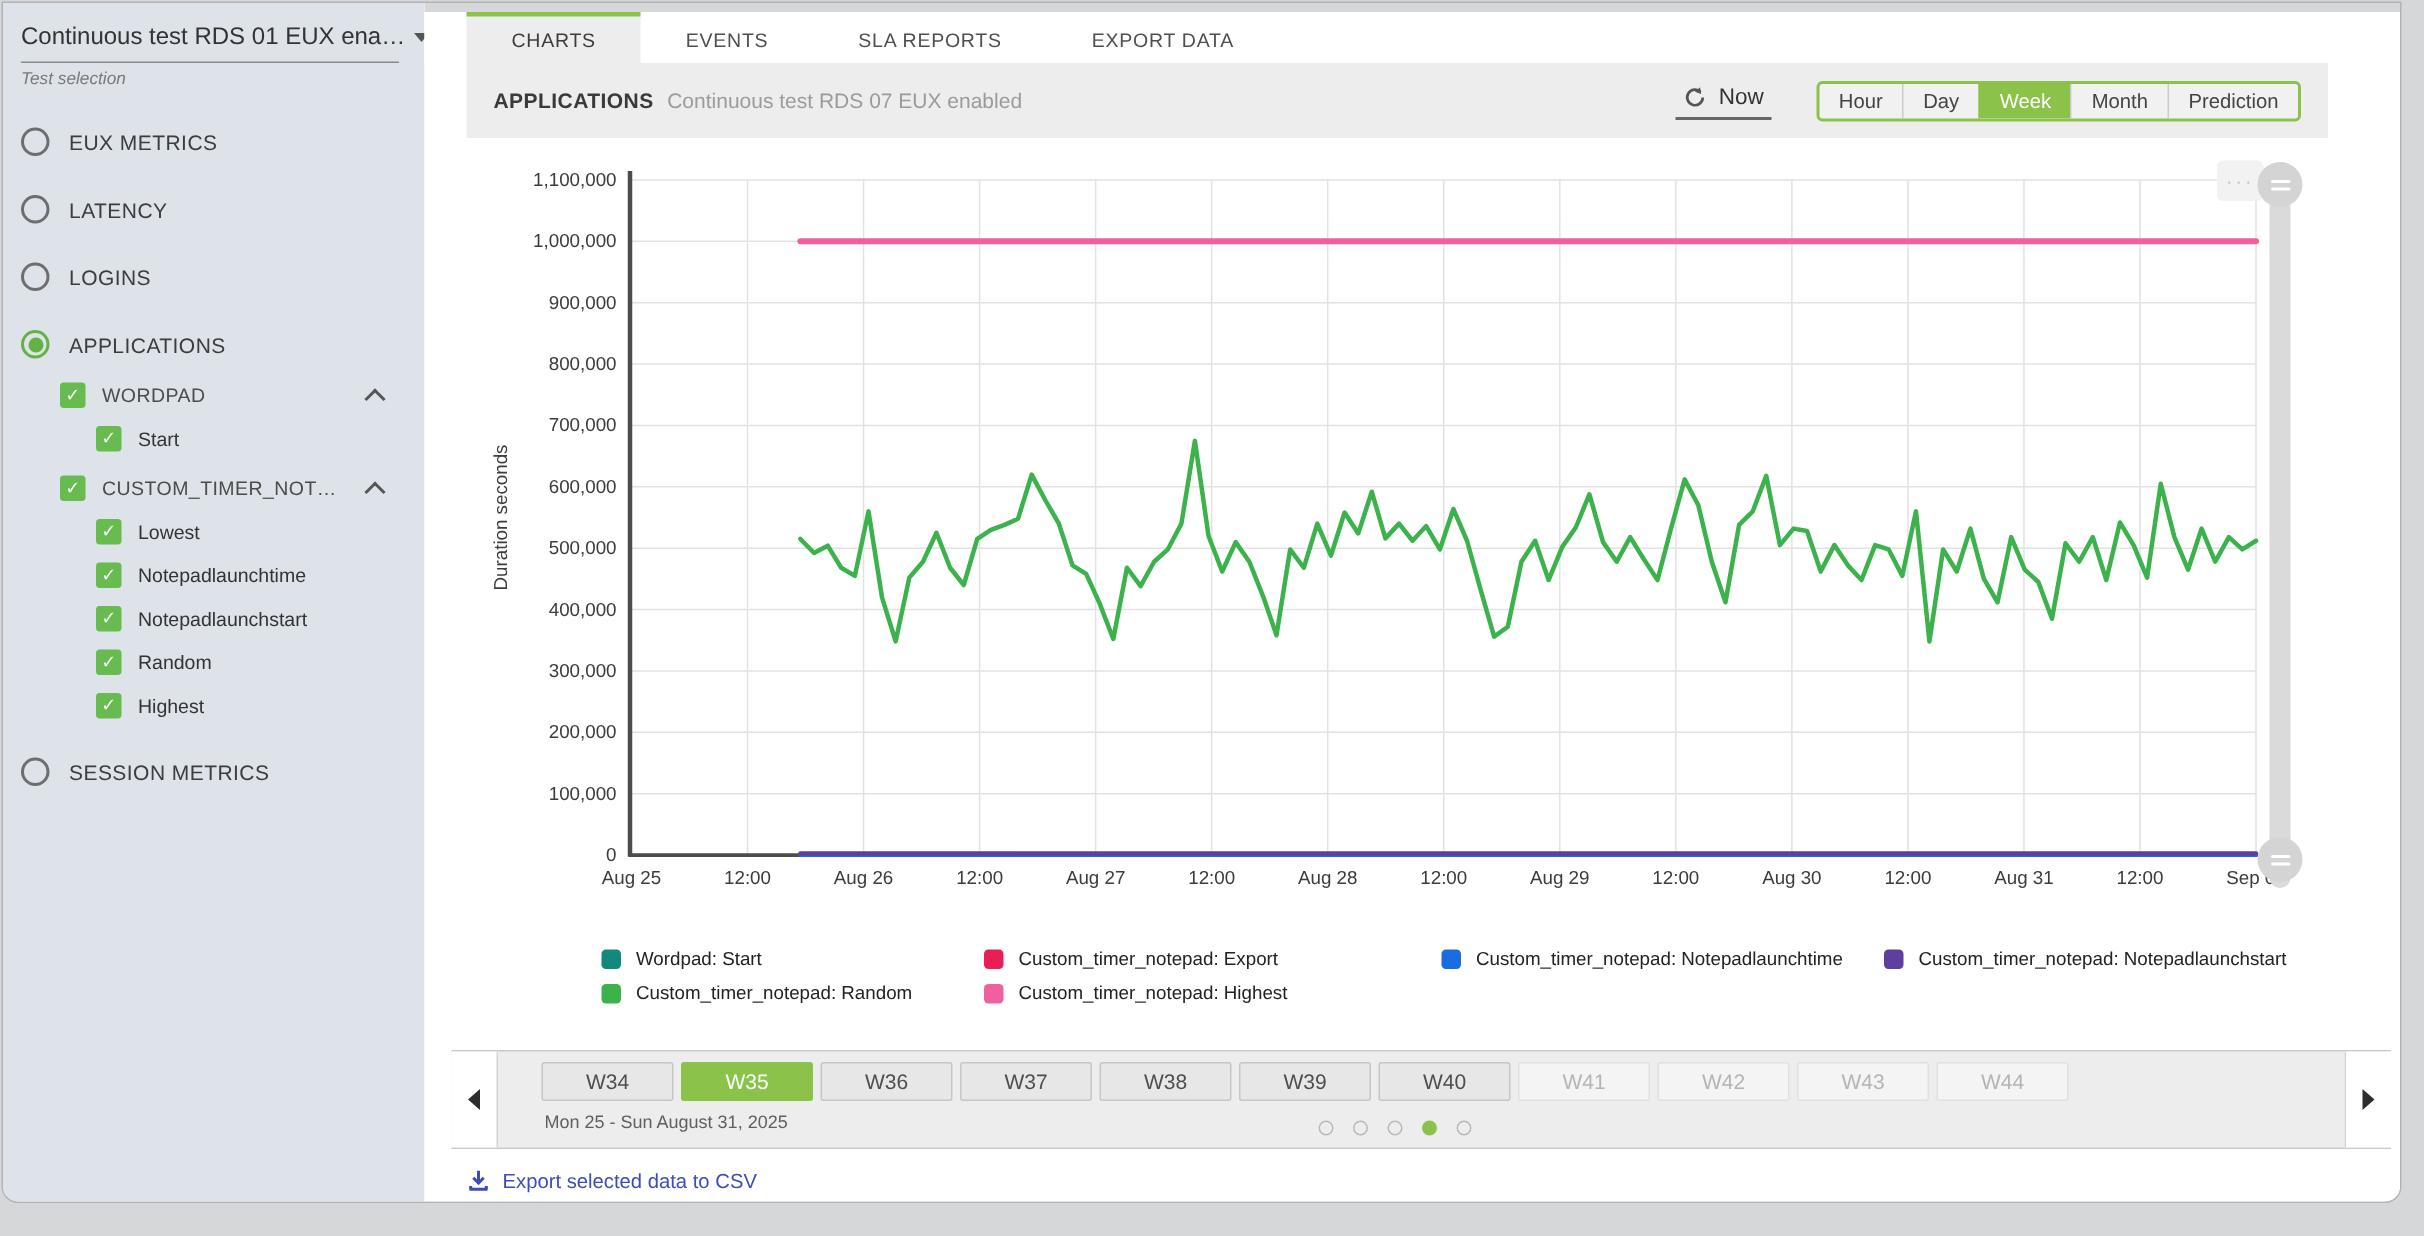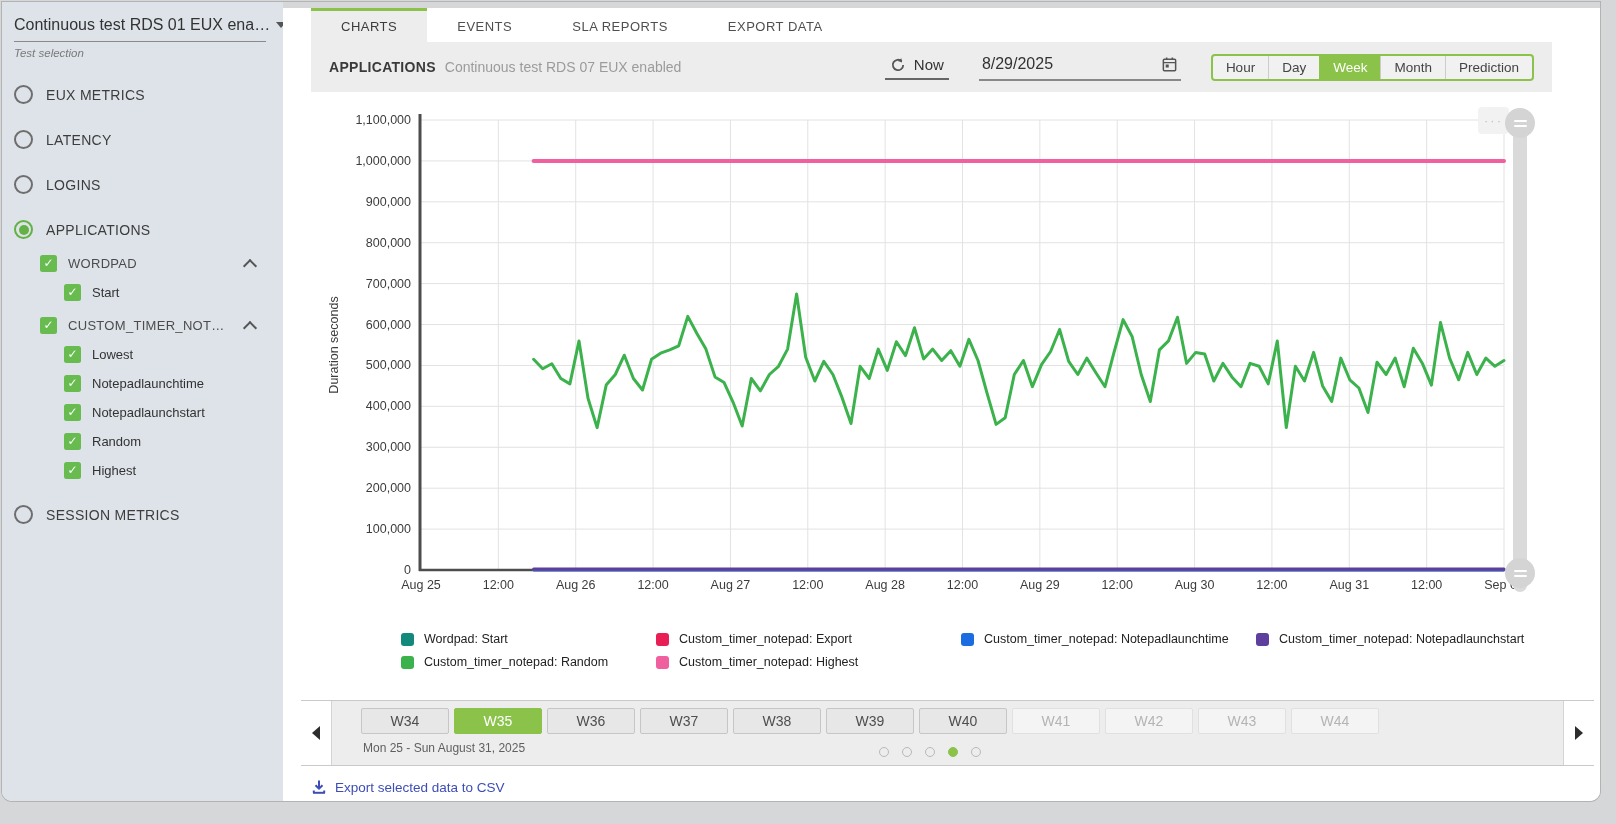--- a/index.html
+++ b/index.html
@@ -176,30 +176,20 @@
     <div class="header-panel">
       <span class="hp-title">APPLICATIONS</span>
       <span class="hp-sub">Continuous test RDS 07 EUX enabled</span>
       <div class="hp-right">
         <div class="now-btn">
           <svg width="16" height="16" viewBox="0 0 16 16">
             <path d="M13.2 8a5.2 5.2 0 1 1-1.5-3.7" fill="none" stroke="#555" stroke-width="1.8"></path>
             <polygon points="11.4,1.2 12.1,5.6 7.9,4.1" fill="#555"></polygon>
           </svg>
           <span>Now</span>
-        </div>
-        <div class="date-field">
-          <span>8/29/2025</span>
-          <svg width="17" height="17" viewBox="0 0 18 18">
-            <rect x="2.5" y="3.5" width="13" height="12" rx="1" fill="none" stroke="#555" stroke-width="1.6"></rect>
-            <line x1="2.5" y1="7" x2="15.5" y2="7" stroke="#555" stroke-width="1.4"></line>
-            <line x1="6" y1="1.5" x2="6" y2="4.2" stroke="#555" stroke-width="1.6"></line>
-            <line x1="12" y1="1.5" x2="12" y2="4.2" stroke="#555" stroke-width="1.6"></line>
-            <rect x="5" y="9" width="3.2" height="3.2" fill="#555"></rect>
-          </svg>
         </div>
         <div class="range-group" id="range-group">
             <div class="range-btn">Hour</div>
             <div class="range-btn">Day</div>
             <div class="range-btn active">Week</div>
             <div class="range-btn">Month</div>
             <div class="range-btn">Prediction</div>
           </div>
       </div>
     </div>

